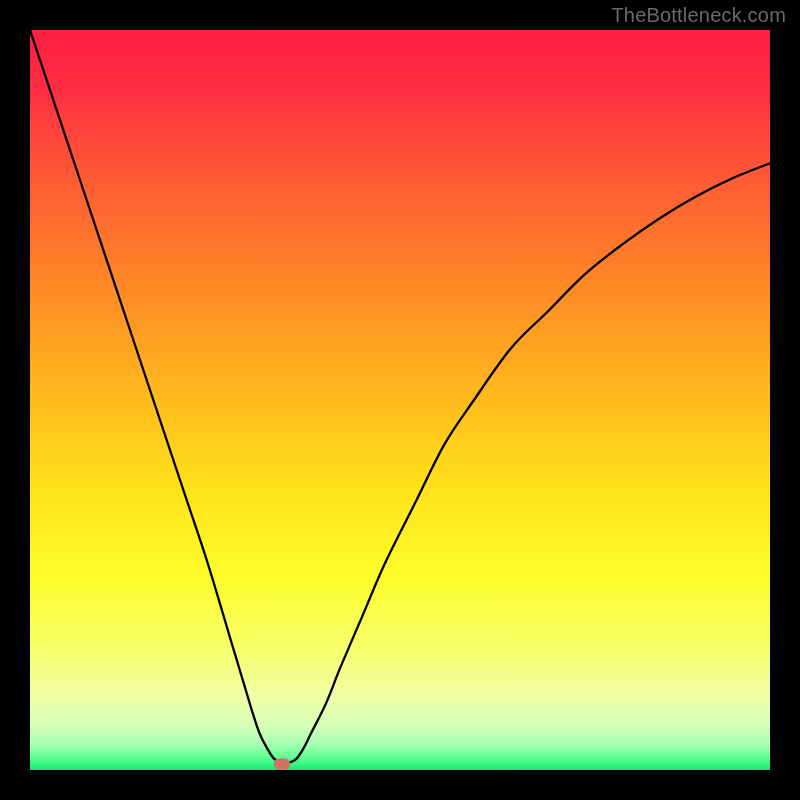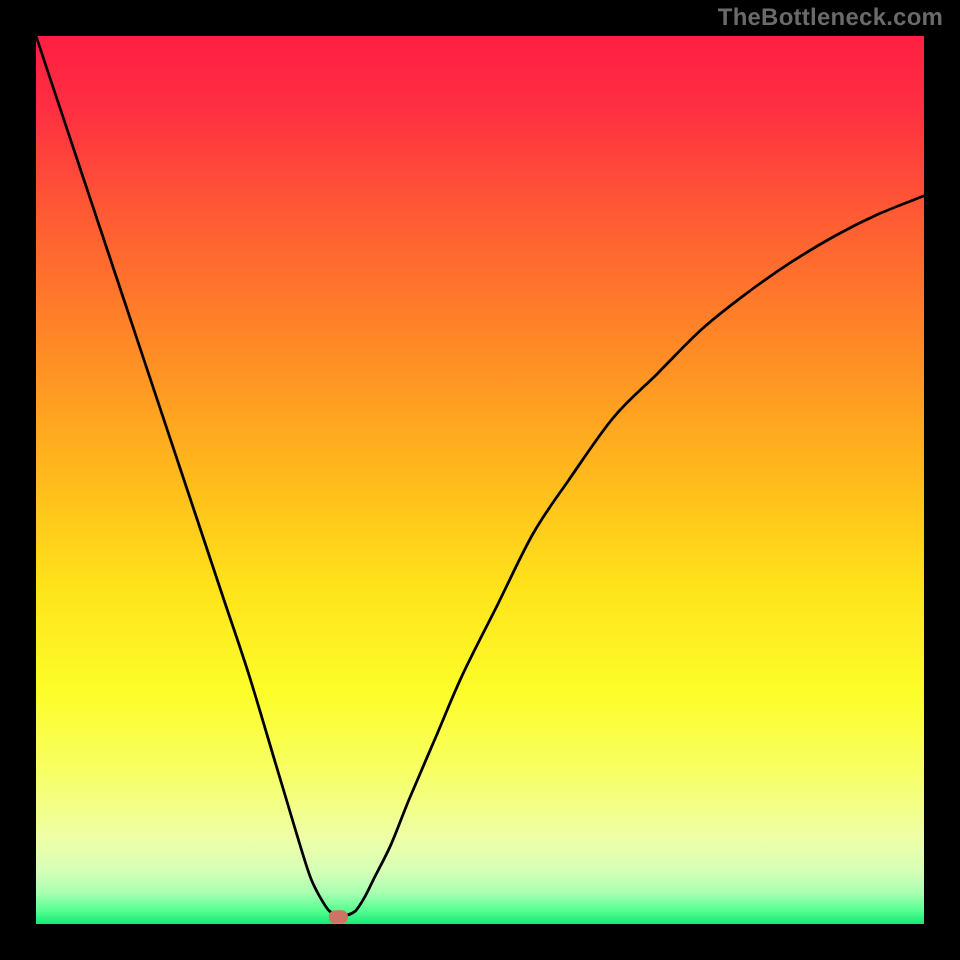--- a/index.html
+++ b/index.html
@@ -34,21 +34,21 @@
     inset: 0;
     width: 100%;
     height: 100%;
   }
   .watermark {
     position: absolute;
     top: 4px;
     right: 14px;
     color: #6a6a6a;
     font-size: 20px;
-    font-weight: 700;
+    font-weight: 400;
     letter-spacing: 0.2px;
   }
   .marker {
     position: absolute;
     width: 16px;
     height: 11px;
     border-radius: 5px;
     transform: translate(-50%, -50%);
   }
 </style>

